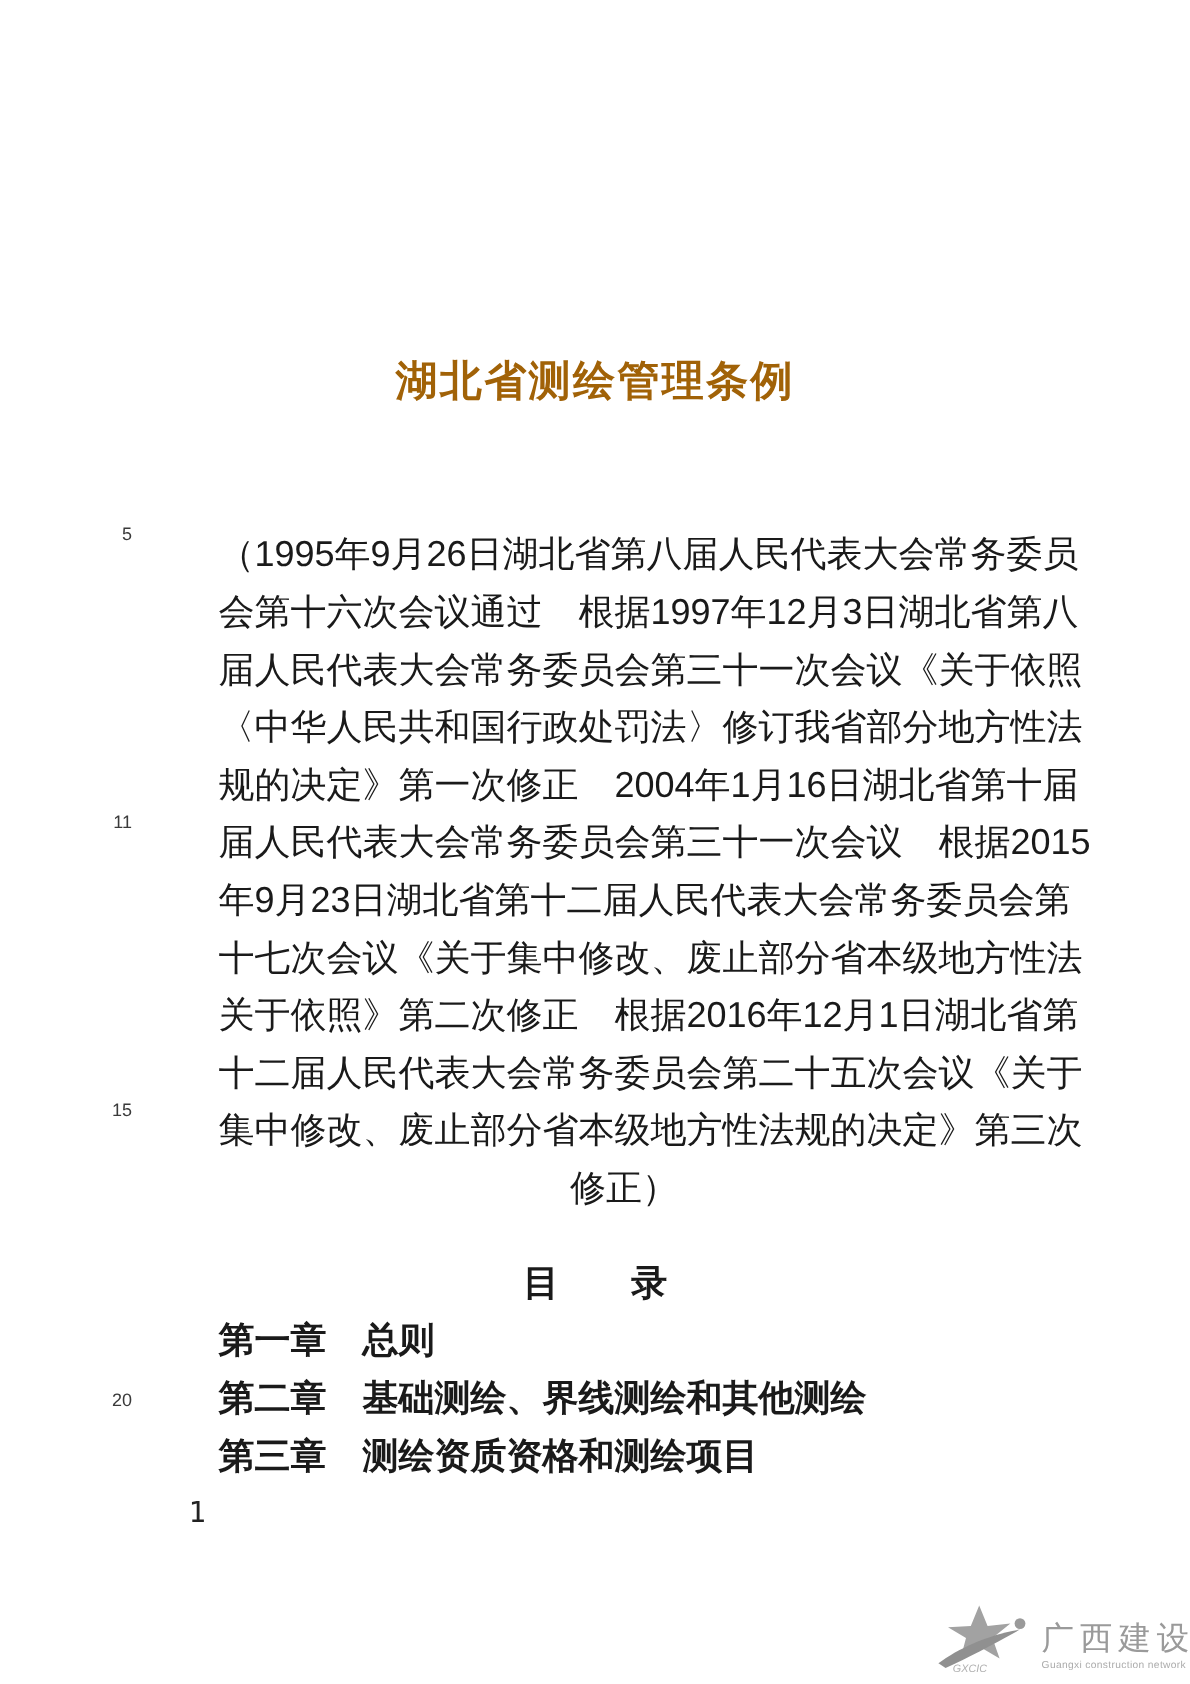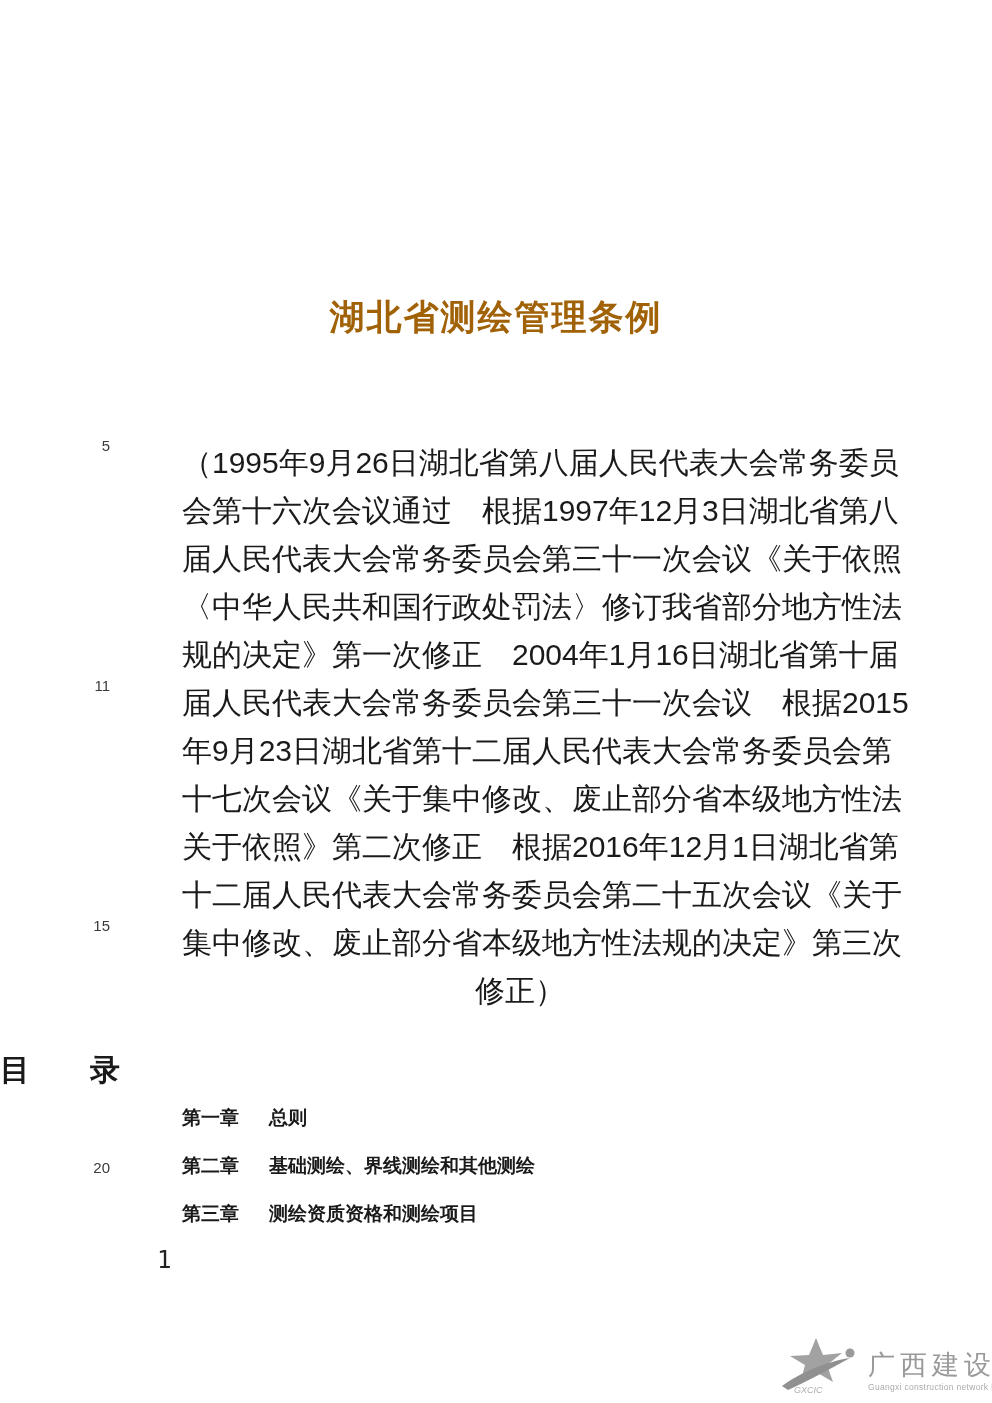--- a/index.html
+++ b/index.html
@@ -39,32 +39,32 @@
     text-align-last:justify;
     white-space:nowrap;
   }
   .pline.center{
     text-align:left;
     text-align-last:center;
   }
   .toc-heading{
     position:absolute;top:1046px;left:0;width:100%;
     height:48px;line-height:48px;
-    text-align:left;
+    text-align:center;
     font-size:30px;font-weight:600;
     color:#1a1a1a;
   }
   .toc{
     position:absolute;top:1094px;left:182px;width:680px;
   }
   .toc-row{
     display:flex;
     column-gap:30px;
     height:48px;line-height:48px;
-    font-size:19px;font-weight:600;
+    font-size:30px;font-weight:600;
   }
   .page-number{
     position:absolute;left:157px;top:1246px;
     font-size:24px;color:#222222;
     font-family:"DejaVu Sans Mono","Liberation Mono",monospace;
   }
   .watermark{
     position:absolute;left:772px;top:1336px;
     display:flex;align-items:flex-start;
     color:#9e9e9e;

